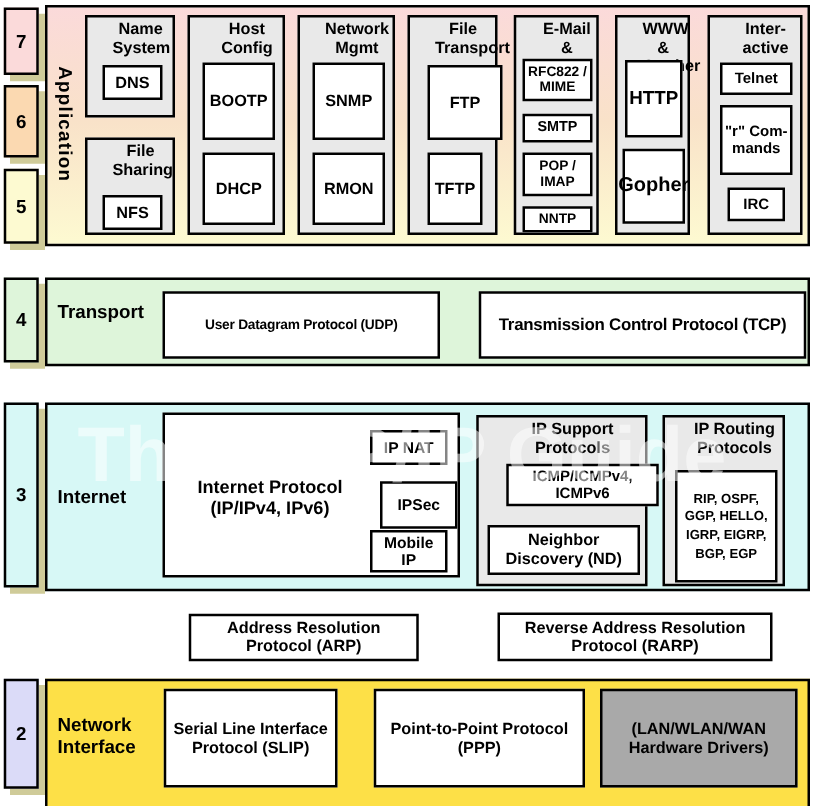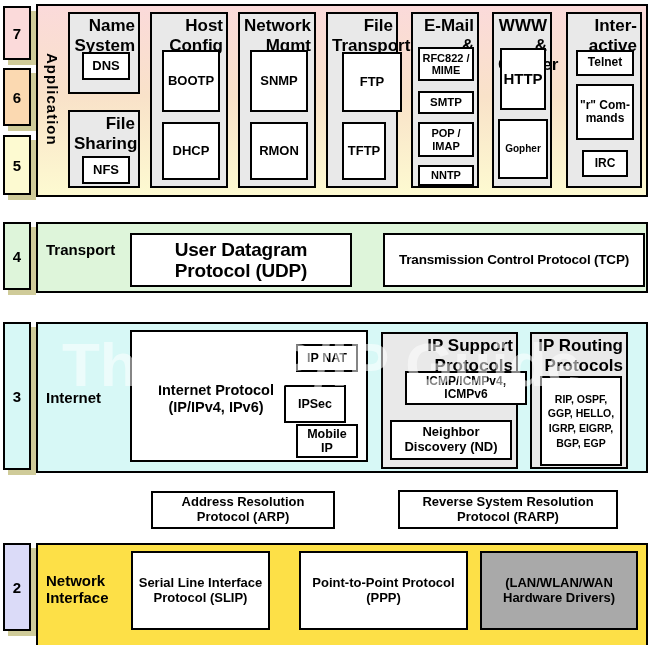--- a/index.html
+++ b/index.html
@@ -32,22 +32,22 @@
   .band-network  { top:543px; height:116px;  background:#fde047; }
 
   .hlabel { position:absolute; display:flex; align-items:center;
             font-size:15px; line-height:1.15; text-align:left; }
   .vlabel { position:absolute; left:2px; top:2px; width:24px; height:183px;
             writing-mode:vertical-rl; display:flex; align-items:center; justify-content:center;
             font-size:15px; letter-spacing:1px; }
 
   
   .group { position:absolute; background:#e9e9e9; border:2px solid #000; }
-  .gtitle { position:absolute; top:2px; left:4px; right:3px;
-            font-size:17px; line-height:1.15; text-align:right; }
+  .gtitle { position:absolute; top:2px; left:20px; right:3px;
+            font-size:13px; line-height:1.15; text-align:center; }
 
   
   .pbox { position:absolute; background:#fff; border:2px solid #000;
           display:flex; align-items:center; justify-content:center;
           text-align:center; font-size:13px; line-height:1.12; }
 
   
   .g-ns { left:30px;  top:6px;   width:72px; height:82px; }
   .g-fs { left:30px;  top:104px; width:72px; height:78px; }
   .g-hc { left:112px; top:6px;   width:78px; height:176px; }
@@ -61,40 +61,40 @@
   .b-nfs   { left:12px; top:44px;  width:48px; height:28px; }
   .b-bootp, .b-snmp { left:10px; top:36px;  width:58px; height:62px; }
   .b-dhcp,  .b-rmon { left:10px; top:108px; width:58px; height:58px; }
   .b-ftp   { left:14px; top:38px;  width:60px; height:60px; }
   .b-tftp  { left:14px; top:108px; width:44px; height:58px; }
   .b-rfc   { left:5px;  top:33px;  width:56px; height:34px; font-size:11px; }
   .b-smtp  { left:5px;  top:77px;  width:56px; height:23px; font-size:11.5px; }
   .b-pop   { left:5px;  top:108px; width:56px; height:35px; font-size:11px; }
   .b-nntp  { left:5px;  top:151px; width:56px; height:21px; font-size:11px; }
   .b-http  { left:6px;  top:34px;  width:46px; height:62px; font-size:15px; }
-  .b-gopher{ left:4px;  top:105px; width:50px; height:60px; font-size:10px; }
+  .b-gopher{ left:4px;  top:105px; width:50px; height:60px; font-size:16px; }
   .b-telnet{ left:8px;  top:36px;  width:58px; height:26px; font-size:12px; }
   .b-rcmd  { left:8px;  top:70px;  width:58px; height:56px; font-size:12px; }
   .b-irc   { left:14px; top:136px; width:46px; height:27px; font-size:12px; }
 
   
   .lbl-transport { left:8px; top:0; width:88px; height:52px; }
-  .b-udp { left:92px;  top:9px; width:222px; height:54px; font-size:19px; padding:0 30px; letter-spacing:-0.2px; }
+  .b-udp { left:92px;  top:9px; width:222px; height:54px; font-size:11px; padding:0 30px; letter-spacing:-0.2px; }
   .b-tcp { left:345px; top:9px; width:262px; height:54px; font-size:13.5px; padding:0 10px; letter-spacing:-0.2px; }
 
   
   .lbl-internet { left:8px; top:0; width:80px; height:147px; }
   .watermark { position:absolute; left:24px; top:2px; font-size:62px; line-height:1.25;
                white-space:nowrap; color:rgba(255,255,255,0.52); z-index:5;
                pointer-events:none; letter-spacing:0; }
   .b-ip { left:92px; top:6px; width:238px; height:132px; background:#fff; border:2px solid #000; position:absolute; }
   .ip-text { position:absolute; left:4px; top:50px; width:160px; text-align:center;
              font-size:14.5px; line-height:1.2; }
   .b-nat   { left:164px; top:12px; width:62px; height:28px; font-size:12.5px; }
-  .b-ipsec { left:152px; top:53px; width:62px; height:38px; font-size:12.5px; }
+  .b-ipsec { left:172px; top:53px; width:62px; height:38px; font-size:12.5px; }
   .b-mip   { left:164px; top:92px; width:62px; height:34px; font-size:12.5px; padding:0 4px; }
   .g-sup { left:343px; top:8px; width:137px; height:137px; }
   .b-icmp { left:22px; top:37px; width:122px; height:34px; font-size:12px; }
   .b-nd   { left:7px; top:86px; width:122px; height:40px; font-size:13px; padding:0 6px; }
   .g-rt  { left:492px; top:8px; width:98px; height:137px; }
   .b-rlist { left:8px; top:42px; width:82px; height:90px; font-size:10.5px; line-height:1.4; padding:0 2px; }
 
   
   .b-arp  { left:151px; top:491px; width:184px; height:38px; padding:0 24px; }
   .b-rarp { left:398px; top:490px; width:220px; height:39px; padding:0 10px; }
@@ -194,21 +194,21 @@
 
     <div class="group g-rt">
       <div class="gtitle">IP Routing Protocols</div>
       <div class="pbox b-rlist">RIP, OSPF, GGP, HELLO, IGRP, EIGRP, BGP, EGP</div>
     </div>
 
     <div class="watermark">The TCP/IP Guide</div>
   </div>
 
   <div class="pbox b-arp">Address Resolution Protocol (ARP)</div>
-  <div class="pbox b-rarp">Reverse System Resolution Protocol (RARP)</div>
+  <div class="pbox b-rarp">Reverse Address Resolution Protocol (RARP)</div>
 
   <div class="band band-network">
     <div class="hlabel lbl-network">Network Interface</div>
     <div class="pbox b-slip">Serial Line Interface Protocol (SLIP)</div>
     <div class="pbox b-ppp">Point-to-Point Protocol (PPP)</div>
     <div class="pbox b-hw">(LAN/WLAN/WAN Hardware Drivers)</div>
   </div>
 
 </div>
 

